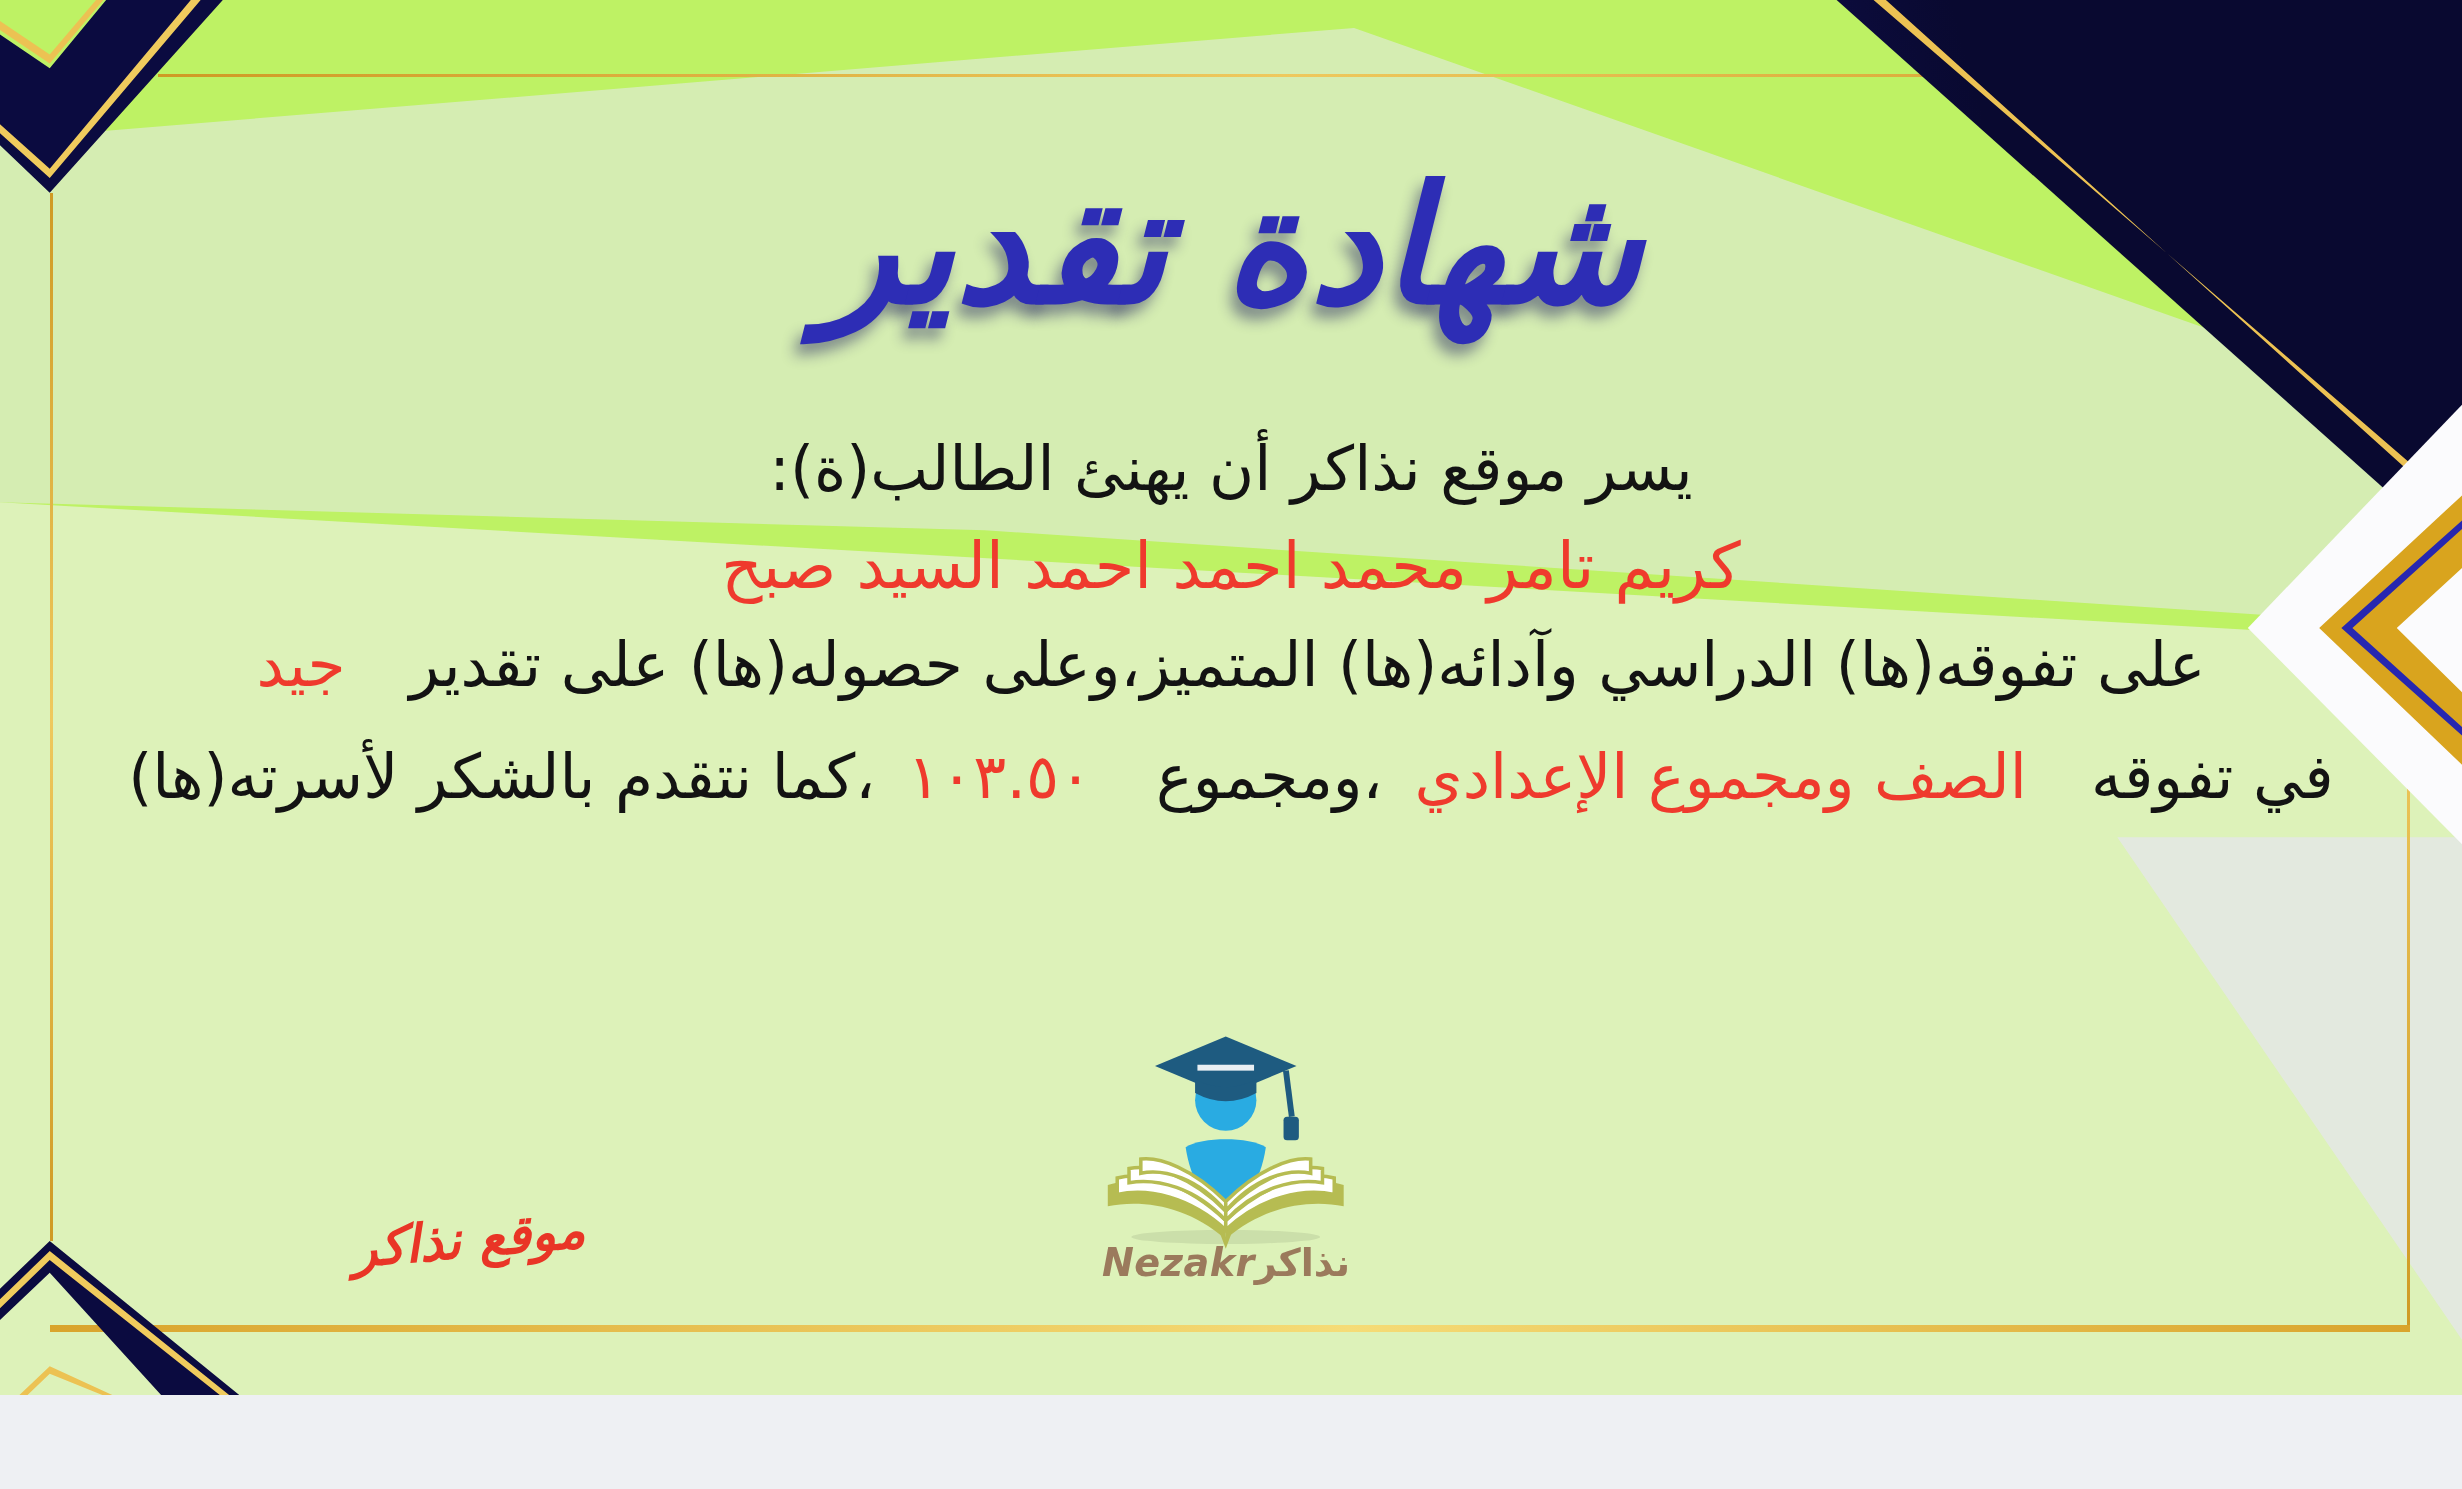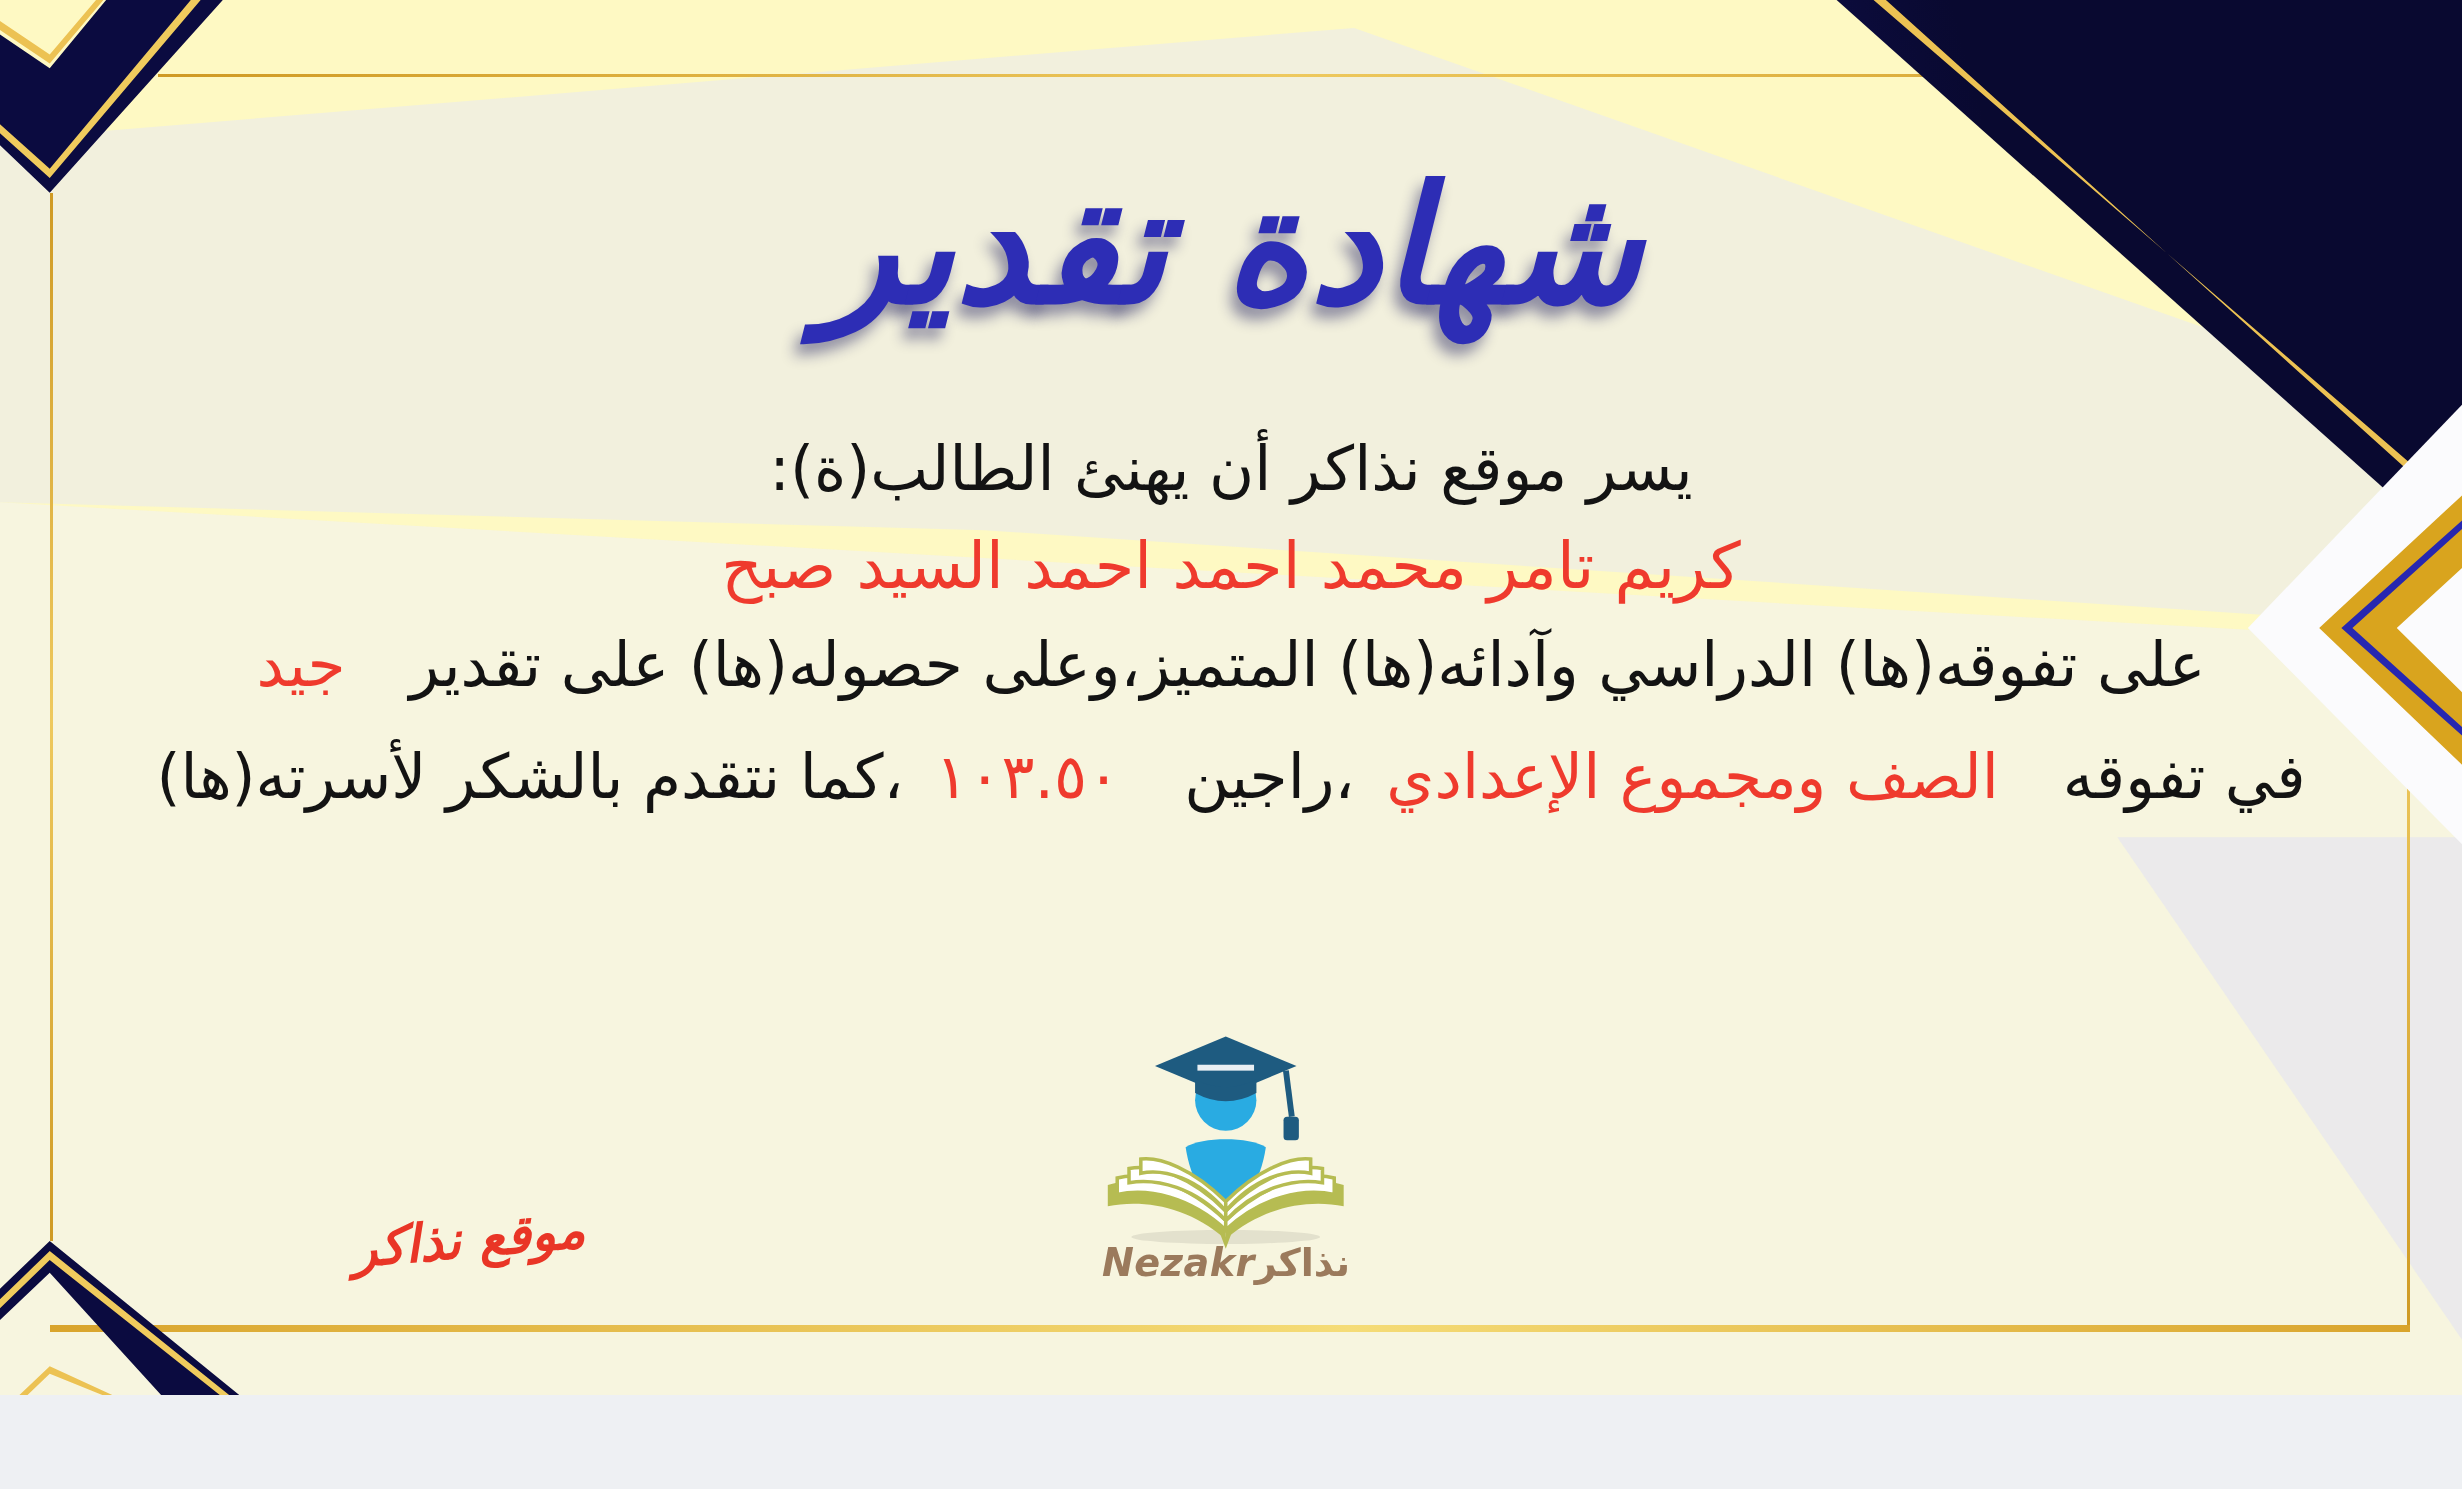--- a/index.html
+++ b/index.html
@@ -2,21 +2,21 @@
 <html lang="ar" style="font-size:7.9px"><head>
 <meta charset="utf-8">
 <style>
   html,body{margin:0;padding:0;background:#eef0f3;}
   *{box-sizing:border-box;}
   #stage{
     position:relative;
     width:100vw;
     height:56.68vw;
     overflow:hidden;
-    background:#fef9c3;
+    background:#bef264;
     font-family:"DejaVu Sans","Liberation Sans",sans-serif;
   }
   .abs{position:absolute;inset:0;}
   
   .facet1{background:#e7eaf3;opacity:.55;clip-path:polygon(0 10%,55% 2%,100% 30%,100% 45%,40% 38%,0 36%);}
   .facet2{background:#e5e6ef;opacity:.7;clip-path:polygon(86% 60%,100% 60%,100% 96%);}
   .facet3{background:#f2f2f2;opacity:.6;clip-path:polygon(0 36%,100% 46%,100% 100%,0 100%);}
   
   .gold-line{position:absolute;background:linear-gradient(90deg,#cf9a24,#eec95e 50%,#cf9a24);}
   .frame-top{top:5.3%;left:6.4%;right:2.15%;height:0.14vw;}
@@ -105,21 +105,21 @@
   <div class="abs bl-goldline"></div>
   <div class="abs bl-notch-gold"></div>
 
   <div class="title">شهادة تقدير</div>
 
   <div class="line l1">يسر موقع نذاكر أن يهنئ الطالب(ة):</div>
   <div class="line l3"><span>على تفوقه(ها) الدراسي وآدائه(ها) المتميز،وعلى حصوله(ها) على تقدير</span><span class="gap-l"></span><span class="red">جيد</span></div>
 
   <div class="line l2 red">كريم تامر محمد احمد احمد السيد صبح</div>
 
-  <div class="line l4"><span>في تفوقه</span><span class="gap-l"></span><span class="red">الصف ومجموع الإعدادي</span><span class="gap-s"></span><span>،راجين</span><span class="gap-l"></span><span class="red">١٠٣.٥٠</span><span class="gap-s"></span><span>،كما نتقدم بالشكر لأسرته(ها)</span></div>
+  <div class="line l4"><span>في تفوقه</span><span class="gap-l"></span><span class="red">الصف ومجموع الإعدادي</span><span class="gap-s"></span><span>،ومجموع</span><span class="gap-l"></span><span class="red">١٠٣.٥٠</span><span class="gap-s"></span><span>،كما نتقدم بالشكر لأسرته(ها)</span></div>
 
 
   <div class="sig-script">موقع نذاكر</div>
 
   <div class="logo">
     <svg viewBox="0 0 220 190">
 
       <ellipse cx="110" cy="178" rx="80" ry="6" fill="rgba(0,0,0,0.08)"></ellipse>
 
       <path d="M76 102 C 90 93 130 93 144 102 C 140 130 126 152 110 160 C 94 152 80 130 76 102 Z" fill="#29abe2"></path>

